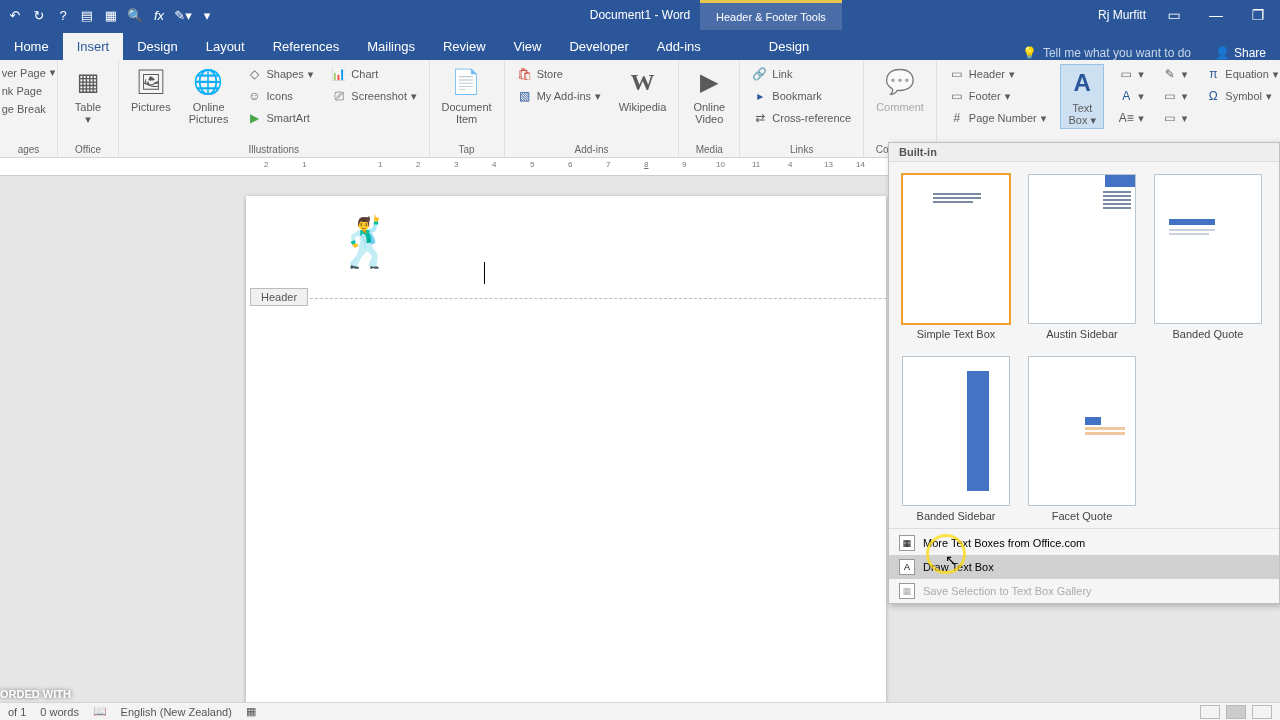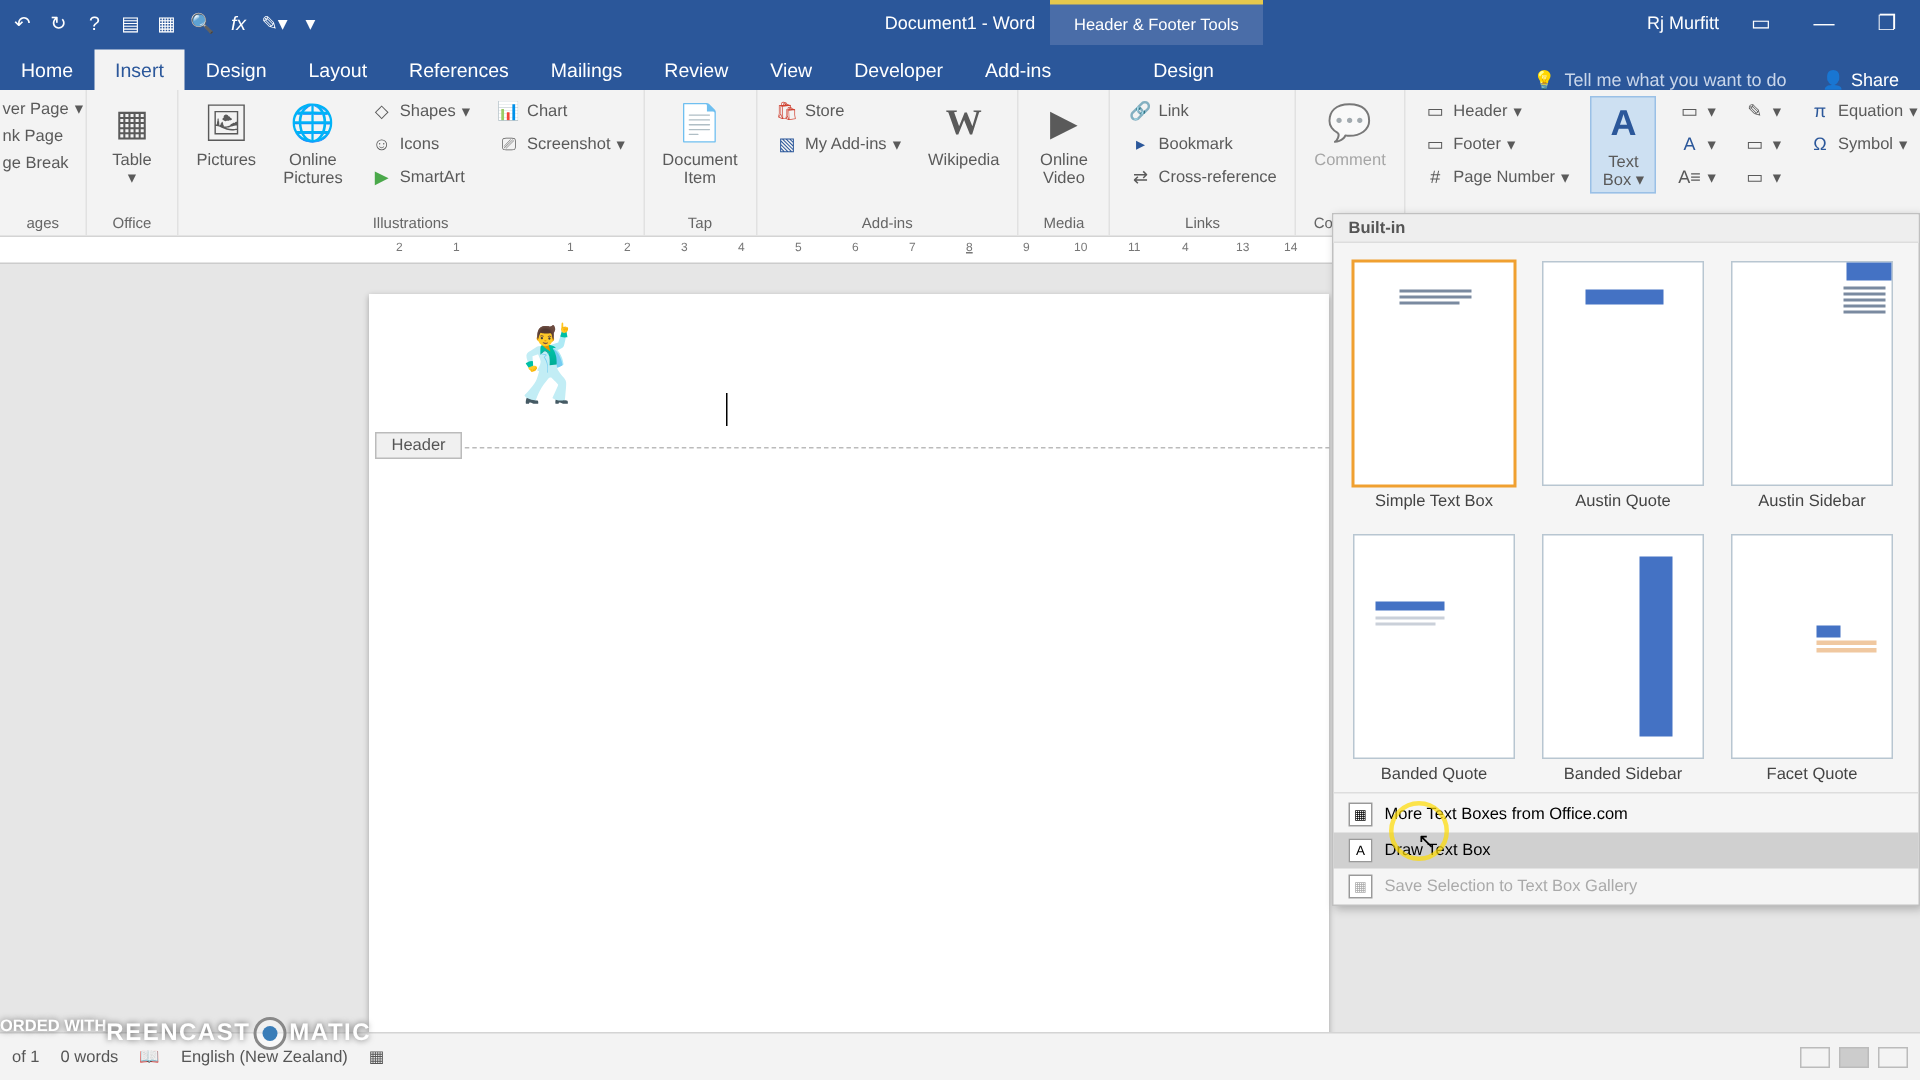--- a/index.html
+++ b/index.html
@@ -58,21 +58,21 @@
 .gallery-item span { font-size: 11px; color: #444; }
 .gallery-sep { height: 1px; background: #ddd; margin: 2px 0; }
 .gallery-cmd { display: flex; align-items: center; gap: 8px; padding: 4px 10px; font-size: 11px; }
 .gallery-cmd.disabled { color: #aaa; }
 .gallery-cmd.hover { background: #d0d0d0; }
 .cmd-icon { width: 16px; height: 16px; border: 1px solid #999; background: #fff; display: flex; align-items: center; justify-content: center; font-size: 9px; }
 .highlight-ring { position: absolute; width: 40px; height: 40px; border: 3px solid rgba(255,220,0,0.7); border-radius: 50%; left: 926px; top: 534px; pointer-events: none; z-index: 50; }
 .cursor-ptr { position: absolute; left: 945px; top: 552px; font-size: 14px; color: #000; z-index: 51; pointer-events: none; }
 
 
-.statusbar { position: absolute; bottom: 0; left: 0; right: 0; height: 32px; background: #f3f3f3; border-top: 1px solid #d4d4d4; display: flex; align-items: center; font-size: 11px; color: #555; gap: 14px; padding: 0 8px; }
+.statusbar { position: absolute; bottom: 0; left: 0; right: 0; height: 18px; background: #f3f3f3; border-top: 1px solid #d4d4d4; display: flex; align-items: center; font-size: 11px; color: #555; gap: 14px; padding: 0 8px; }
 .statusbar .right { margin-left: auto; display: flex; gap: 6px; align-items: center; }
 .view-btn { width: 20px; height: 14px; border: 1px solid #bbb; }
 
 
 .watermark { position: absolute; left: 0; bottom: 20px; color: #fff; text-shadow: 0 0 4px rgba(0,0,0,0.6); font-size: 11px; font-weight: bold; display: flex; align-items: flex-start; }
 .watermark .big { font-size: 16px; letter-spacing: 1px; display: flex; align-items: center; }
 .wm-circle { width: 22px; height: 22px; border: 2px solid #888; border-radius: 50%; display: inline-flex; align-items: center; justify-content: center; margin: 0 2px; background: rgba(255,255,255,0.4); }
 .wm-dot { width: 10px; height: 10px; background: #3a7db8; border-radius: 50%; }
 
 
@@ -316,26 +316,20 @@
     <div class="gallery-item">
       <div class="thumb sel">
           <div class="th-text" style="left:30px;top:18px;width:48px;height:2px"></div>
           <div class="th-text" style="left:30px;top:22px;width:48px;height:2px"></div>
           <div class="th-text" style="left:30px;top:26px;width:40px;height:2px"></div>
         </div>
       <span>Simple Text Box</span>
     </div>
     <div class="gallery-item">
       <div class="thumb">
-          <div class="th-blue" style="left:28px;top:18px;width:52px;height:10px"></div>
-        </div>
-      <span>Austin Quote</span>
-    </div>
-    <div class="gallery-item">
-      <div class="thumb">
           <div class="th-blue" style="right:0;top:0;width:30px;height:12px"></div>
           <div class="th-text" style="right:4px;top:16px;width:28px;height:2px"></div>
           <div class="th-text" style="right:4px;top:20px;width:28px;height:2px"></div>
           <div class="th-text" style="right:4px;top:24px;width:28px;height:2px"></div>
           <div class="th-text" style="right:4px;top:28px;width:28px;height:2px"></div>
           <div class="th-text" style="right:4px;top:32px;width:28px;height:2px"></div>
         </div>
       <span>Austin Sidebar</span>
     </div>
     <div class="gallery-item">
@@ -387,20 +381,13 @@
   <span>▦</span>
   <div class="right">
     <div class="view-btn"></div>
     <div class="view-btn" style="background:#ccc"></div>
     <div class="view-btn"></div>
   </div>
 </div>
 
 <div class="watermark">
   <span>ORDED WITH</span>
-  <span class="big">
-      <span>REENCAST</span>
-      <span class="wm-circle">
-        <span class="wm-dot"></span>
-      </span>
-      <span>MATIC</span>
-    </span>
 </div>
 
 </body></html>

